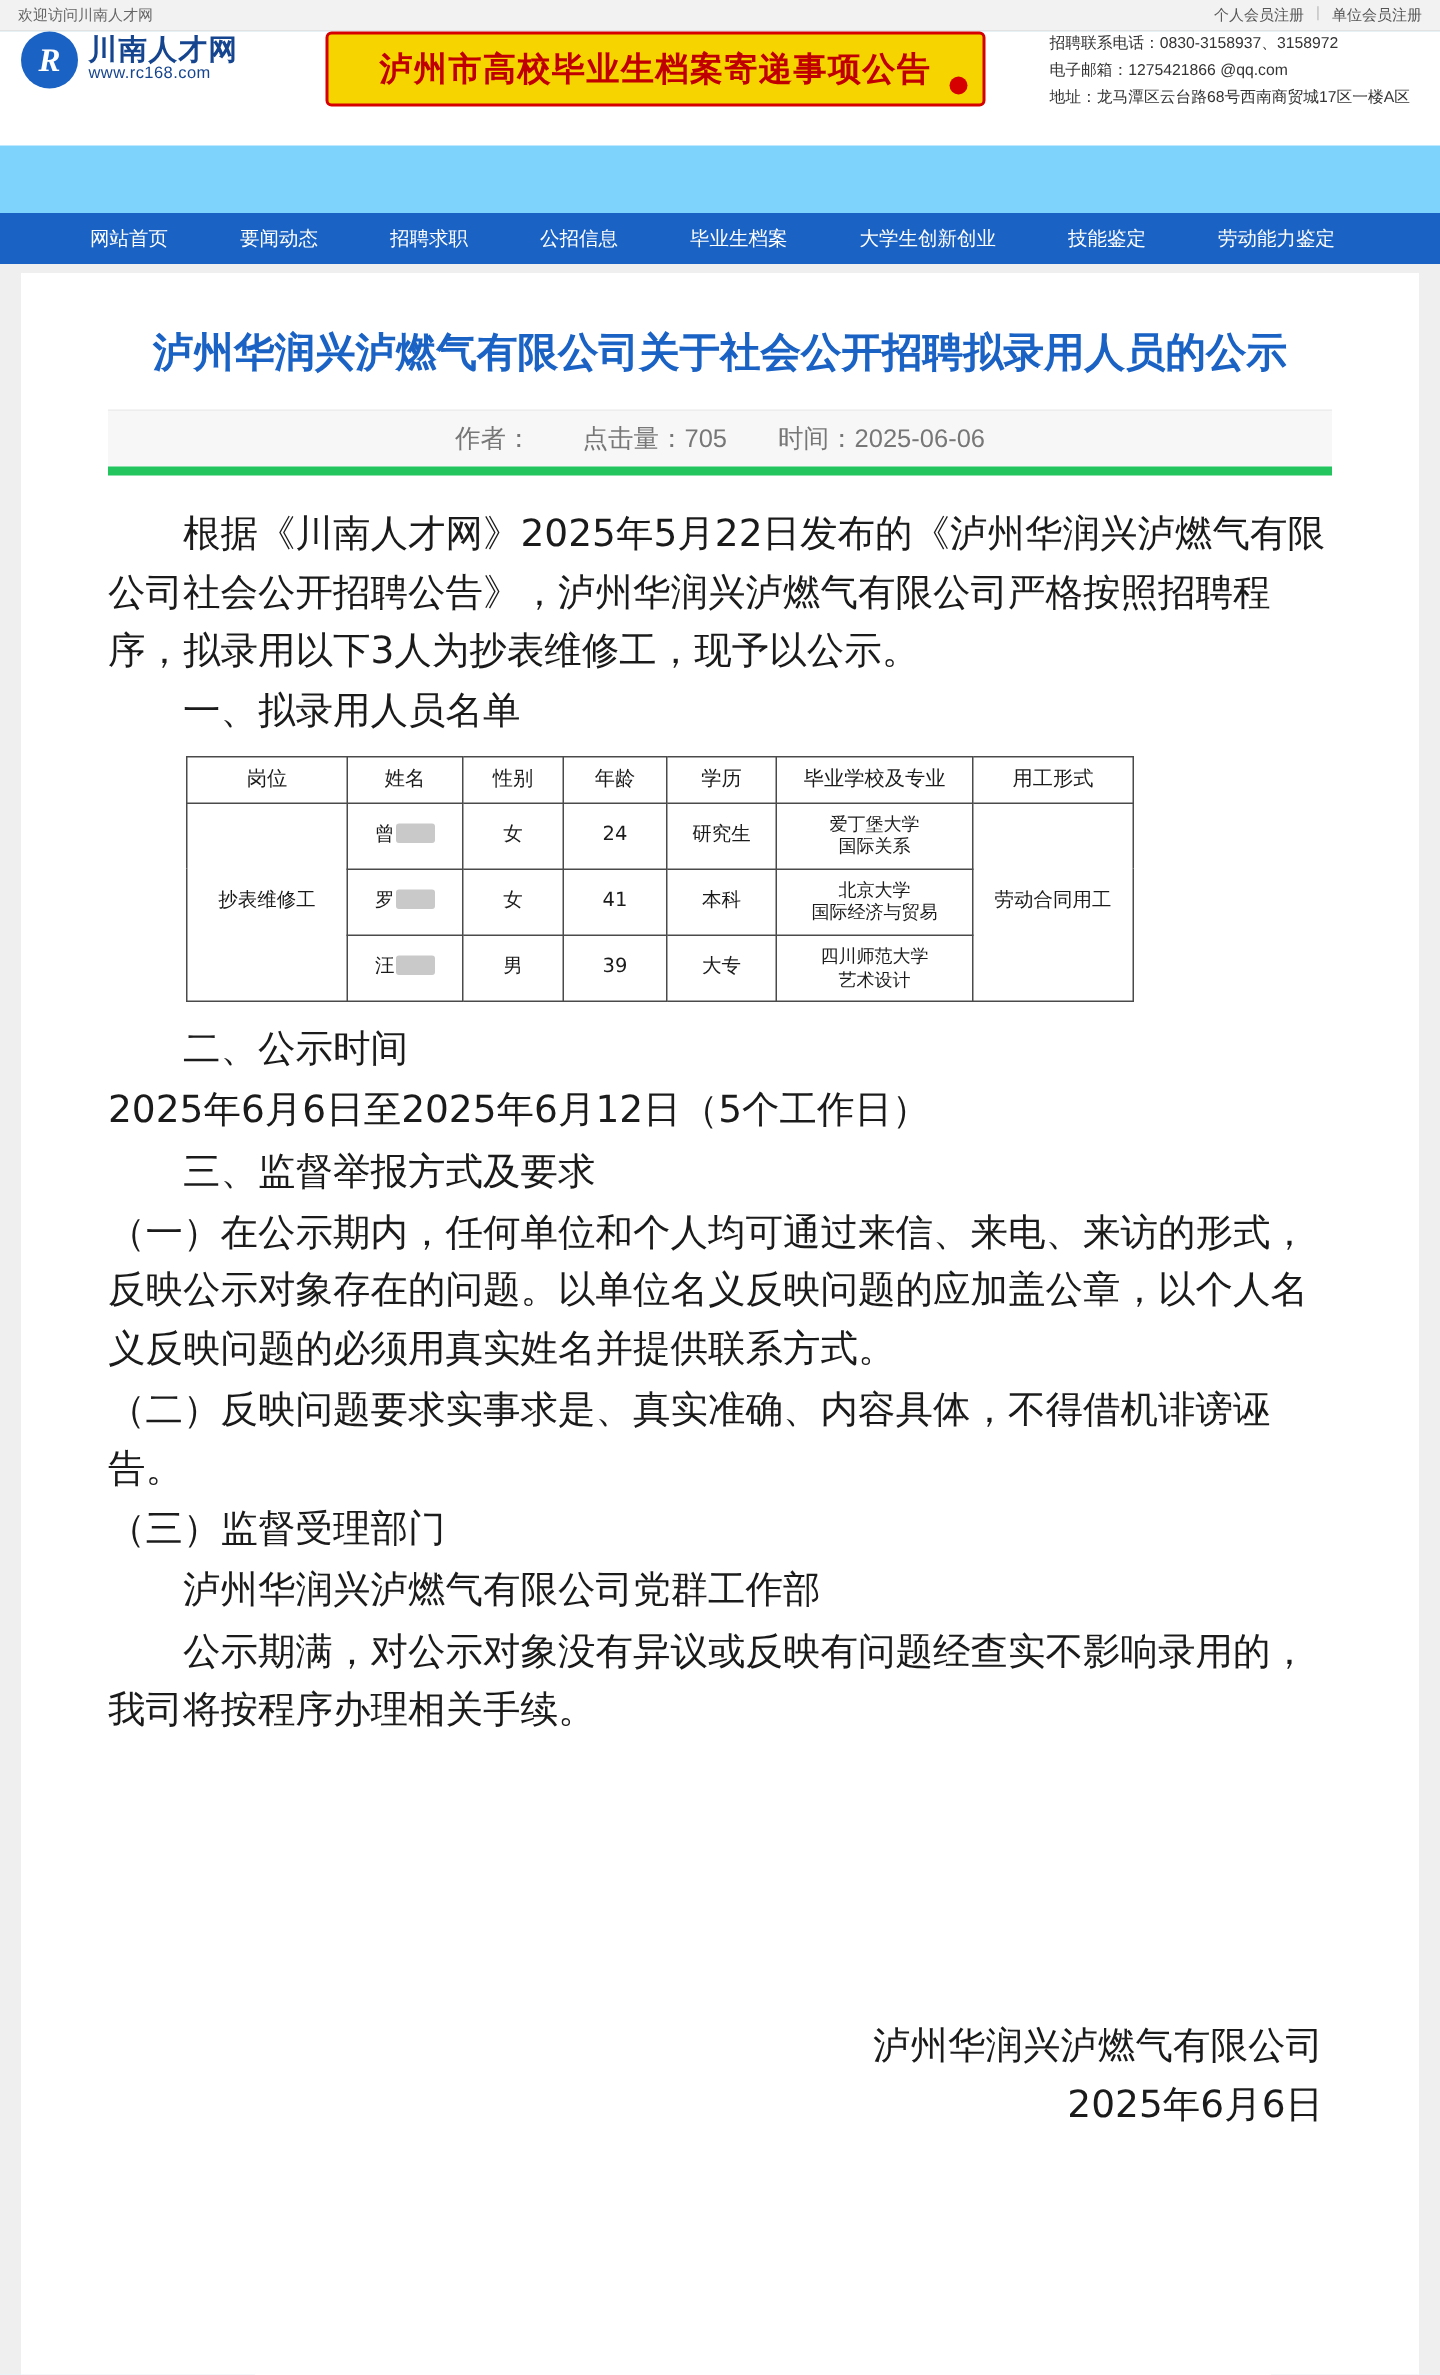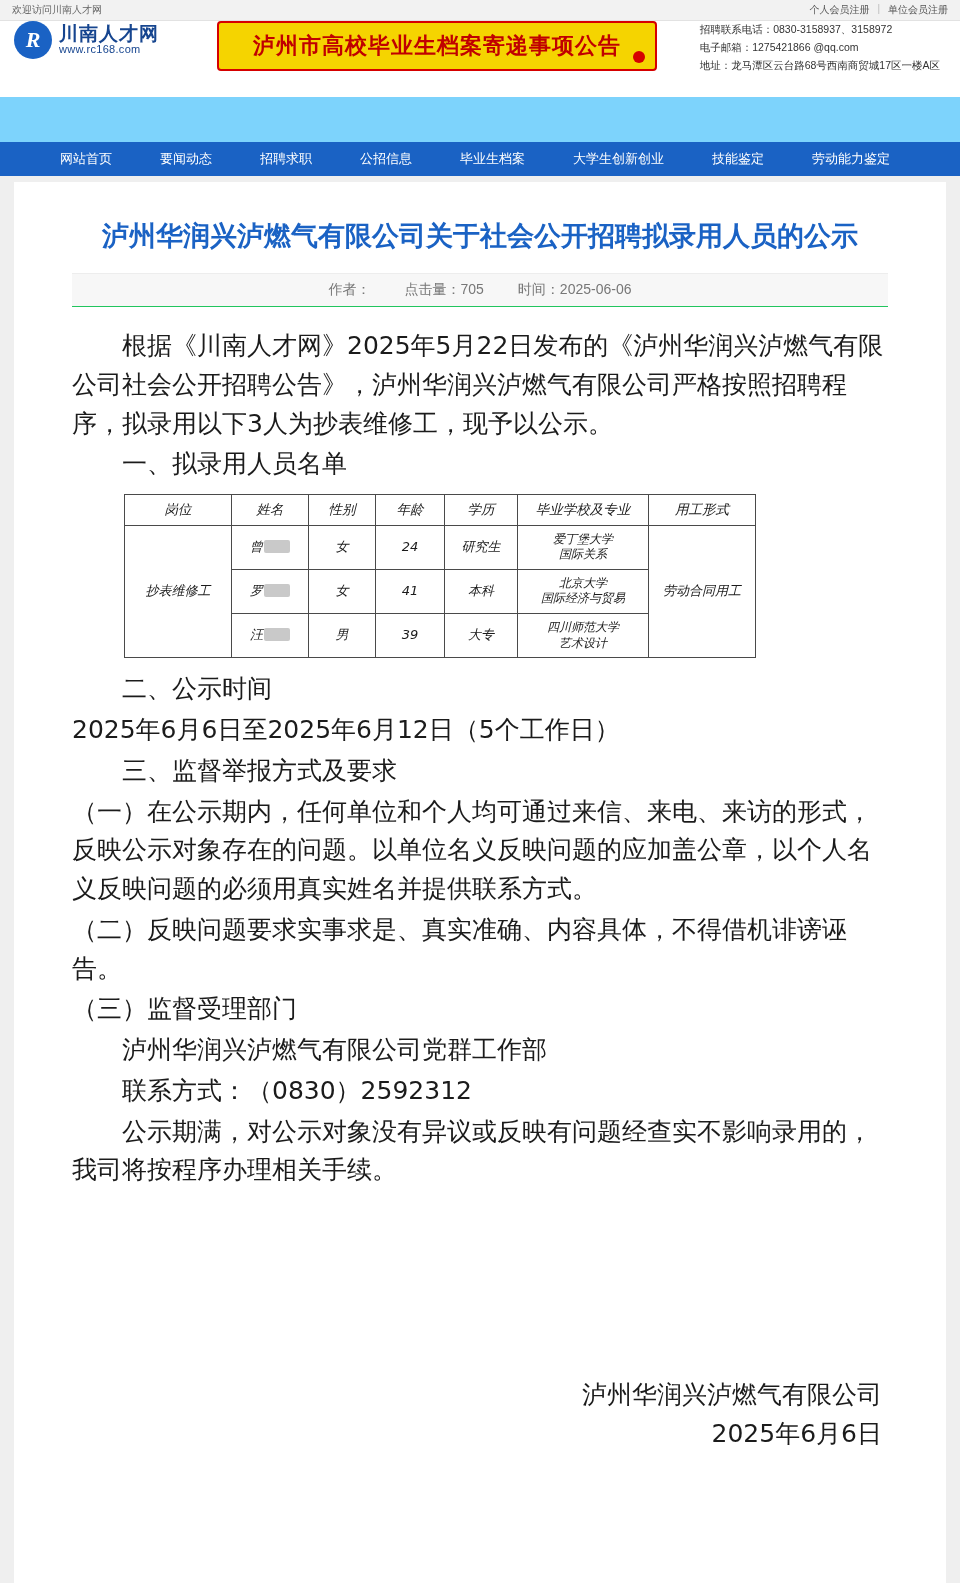--- a/index.html
+++ b/index.html
@@ -164,23 +164,23 @@
     color: #1a62c4;
     font-size: 27px;
     font-weight: bold;
     line-height: 1.45;
     margin: 8px 0 18px 0;
     font-family: "DejaVu Sans", "Liberation Sans", sans-serif;
   }
   .meta {
     background: #f7f7f7;
     border-top: 1px solid #ededed;
-    border-bottom: 1px solid #22c55e;
+    border-bottom: 6px solid #22c55e;
     text-align: center;
-    font-size: 14px;
+    font-size: 17px;
     color: #777;
     padding: 7px 0;
     display: flex;
     justify-content: center;
     gap: 34px;
   }
 
   .body-text {
     font-size: 25px;
     line-height: 1.55;
@@ -198,21 +198,20 @@
     font-size: 13px;
     font-family: "DejaVu Sans", "Liberation Sans", sans-serif;
   }
   table.listing td, table.listing th {
     border: 1px solid #4a4a4a;
     text-align: center;
     vertical-align: middle;
     padding: 6px 5px;
     font-weight: normal;
     line-height: 1.3;
-    font-style: italic;
   }
   table.listing th { font-size: 13.5px; }
   .c-post   { width: 96px; }
   .c-name   { width: 66px; }
   .c-sex    { width: 56px; }
   .c-age    { width: 58px; }
   .c-edu    { width: 62px; }
   .c-school { width: 120px; font-size: 12px; }
   .c-type   { width: 96px; }
   .redact {
@@ -355,21 +354,20 @@
           </table>
         </div>
 
         <p class="p indent">二、公示时间</p>
         <p class="p">2025年6月6日至2025年6月12日（5个工作日）</p>
         <p class="p indent">三、监督举报方式及要求</p>
         <p class="p">（一）在公示期内，任何单位和个人均可通过来信、来电、来访的形式，反映公示对象存在的问题。以单位名义反映问题的应加盖公章，以个人名义反映问题的必须用真实姓名并提供联系方式。</p>
         <p class="p">（二）反映问题要求实事求是、真实准确、内容具体，不得借机诽谤诬告。</p>
         <p class="p">（三）监督受理部门</p>
         <p class="p indent">泸州华润兴泸燃气有限公司党群工作部</p>
-        <p class="p indent">联系方式：（0830）2592312</p>
         <p class="p indent">公示期满，对公示对象没有异议或反映有问题经查实不影响录用的，我司将按程序办理相关手续。</p>
 
         <div class="sign">
           <div>泸州华润兴泸燃气有限公司</div>
           <div>2025年6月6日</div>
         </div>
 
       </div>
     </div>
   </div>

